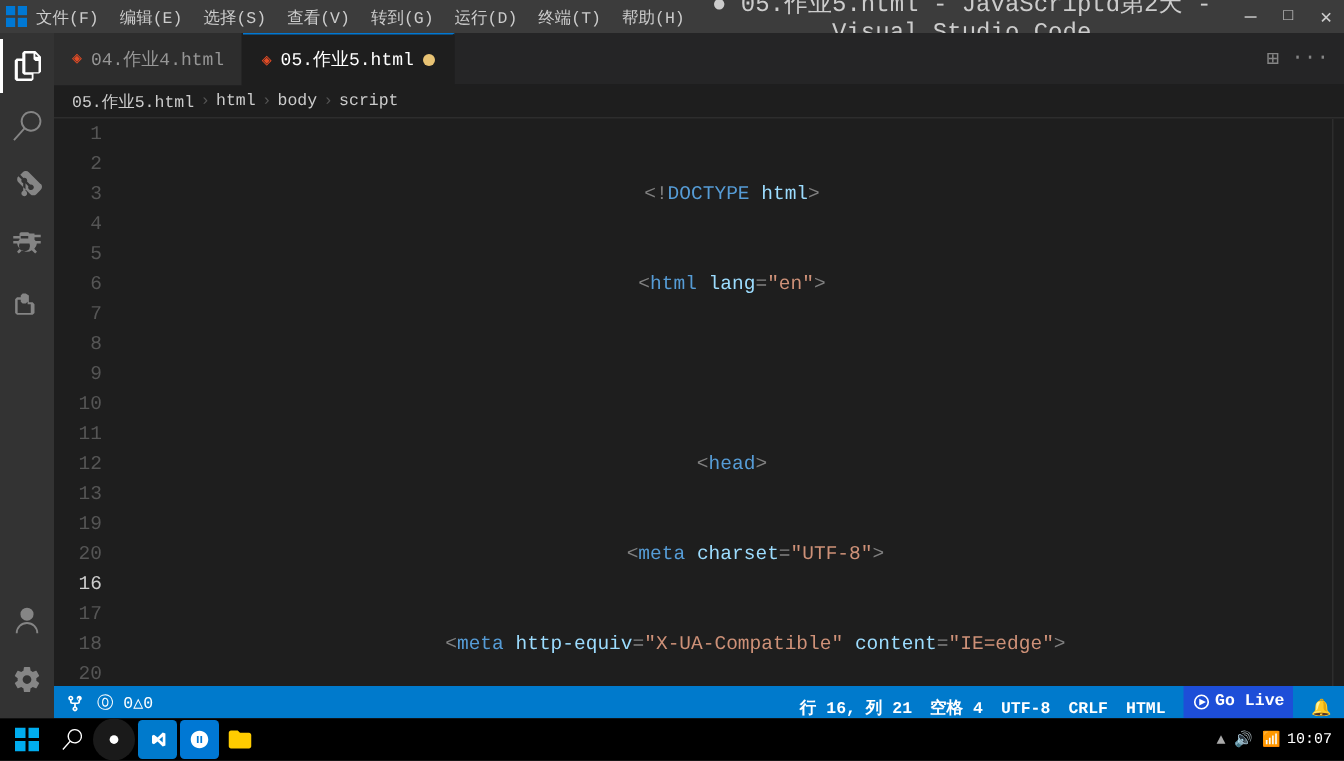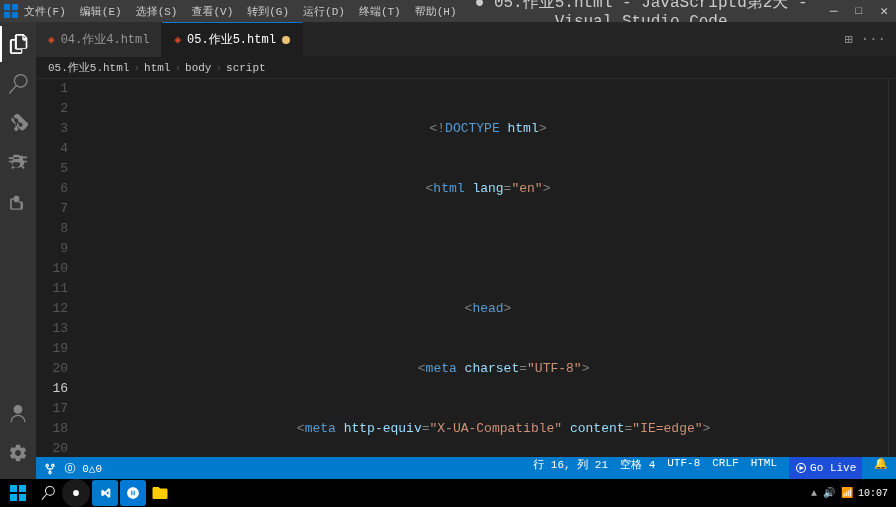--- a/index.html
+++ b/index.html
@@ -235,21 +235,21 @@
       height: 22px;
       display: flex;
       align-items: center;
       padding: 0 8px;
       font-size: 11px;
       color: #ffffff;
       flex-shrink: 0;
       gap: 0;
     }
     .status-left { display: flex; align-items: center; gap: 8px; }
-    .status-right { margin-left: auto; display: flex; align-items: flex-start; gap: 12px; }
+    .status-right { margin-left: auto; display: flex; align-items: flex-end; gap: 12px; font-weight: bold; }
     .status-item { cursor: pointer; white-space: nowrap; }
 
     
     .taskbar {
       background: #000000;
       height: 28px;
       display: flex;
       align-items: center;
       padding: 0 4px;
       flex-shrink: 0;

